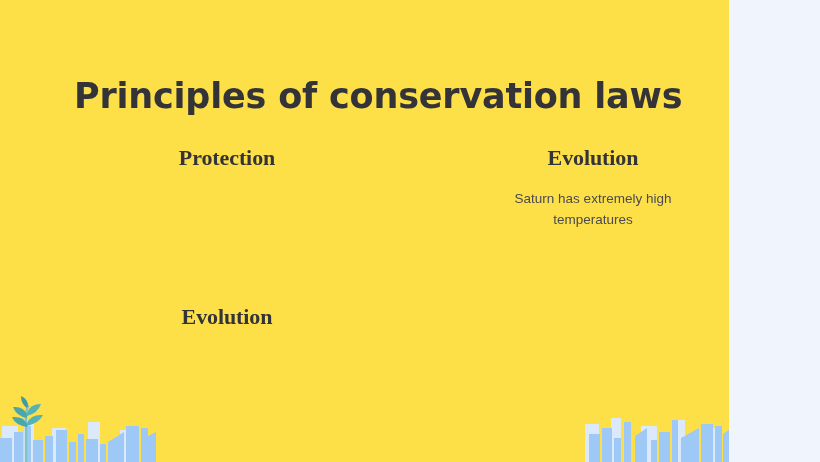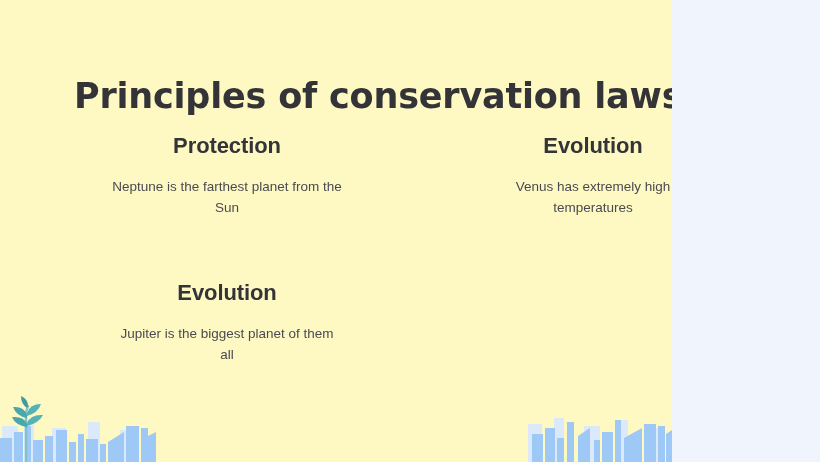--- a/index.html
+++ b/index.html
@@ -8,23 +8,23 @@
   }
   body {
     width: 820px;
     height: 462px;
     background: #f0f4fc;
     font-family: "Liberation Sans", sans-serif;
     overflow: hidden;
   }
   .slide {
     position: relative;
-    width: 672px;
+    width: 729px;
     height: 462px;
-    background: #fef9c3;
+    background: #fde047;
     overflow: hidden;
   }
 
   
   .slide-title {
     position: absolute;
     left: 74px;
     top: 51px;
     font-family: "DejaVu Sans", sans-serif;
     font-size: 35px;
@@ -44,27 +44,27 @@
     display: grid;
     grid-template-columns: 1fr 1fr;
     grid-template-rows: auto auto;
     column-gap: 32px;
     row-gap: 57px;
   }
   .cell {
     text-align: center;
   }
   .cell-heading {
-    font-family: Liberation Sans, sans-serif;
+    font-family: Liberation Serif, serif;
     font-size: 22px;
     font-weight: 700;
     letter-spacing: -0.1px;
     color: #333338;
     line-height: 28px;
-    margin: 4px 0 16px 0;
+    margin: 16px 0 16px 0;
   }
   .cell-body {
     font-family: "Liberation Sans", sans-serif;
     font-size: 13.5px;
     font-weight: 400;
     color: #4a4a52;
     line-height: 21px;
     margin: 0 auto;
     max-width: 230px;
   }
@@ -94,31 +94,29 @@
 <body>
 
 <div class="slide">
 
   <h1 class="slide-title">Principles of conservation laws</h1>
 
   <div class="grid">
 
     <div class="cell">
       <div class="cell-heading">Protection</div>
-      <p class="cell-body">Neptune is the farthest planet from the Sun</p>
     </div>
 
     <div class="cell">
       <div class="cell-heading">Evolution</div>
-      <p class="cell-body">Venus has extremely high temperatures</p>
+      <p class="cell-body">Saturn has extremely high temperatures</p>
     </div>
 
     <div class="cell">
       <div class="cell-heading">Evolution</div>
-      <p class="cell-body">Jupiter is the biggest planet of them all</p>
     </div>
 
 
   </div>
 
   <div class="art-left">
     <svg width="160" height="80" viewBox="0 0 160 80" xmlns="http://www.w3.org/2000/svg">
 
       <g fill="#dce9fb">
         <rect x="2" y="44" width="16" height="36"></rect>

